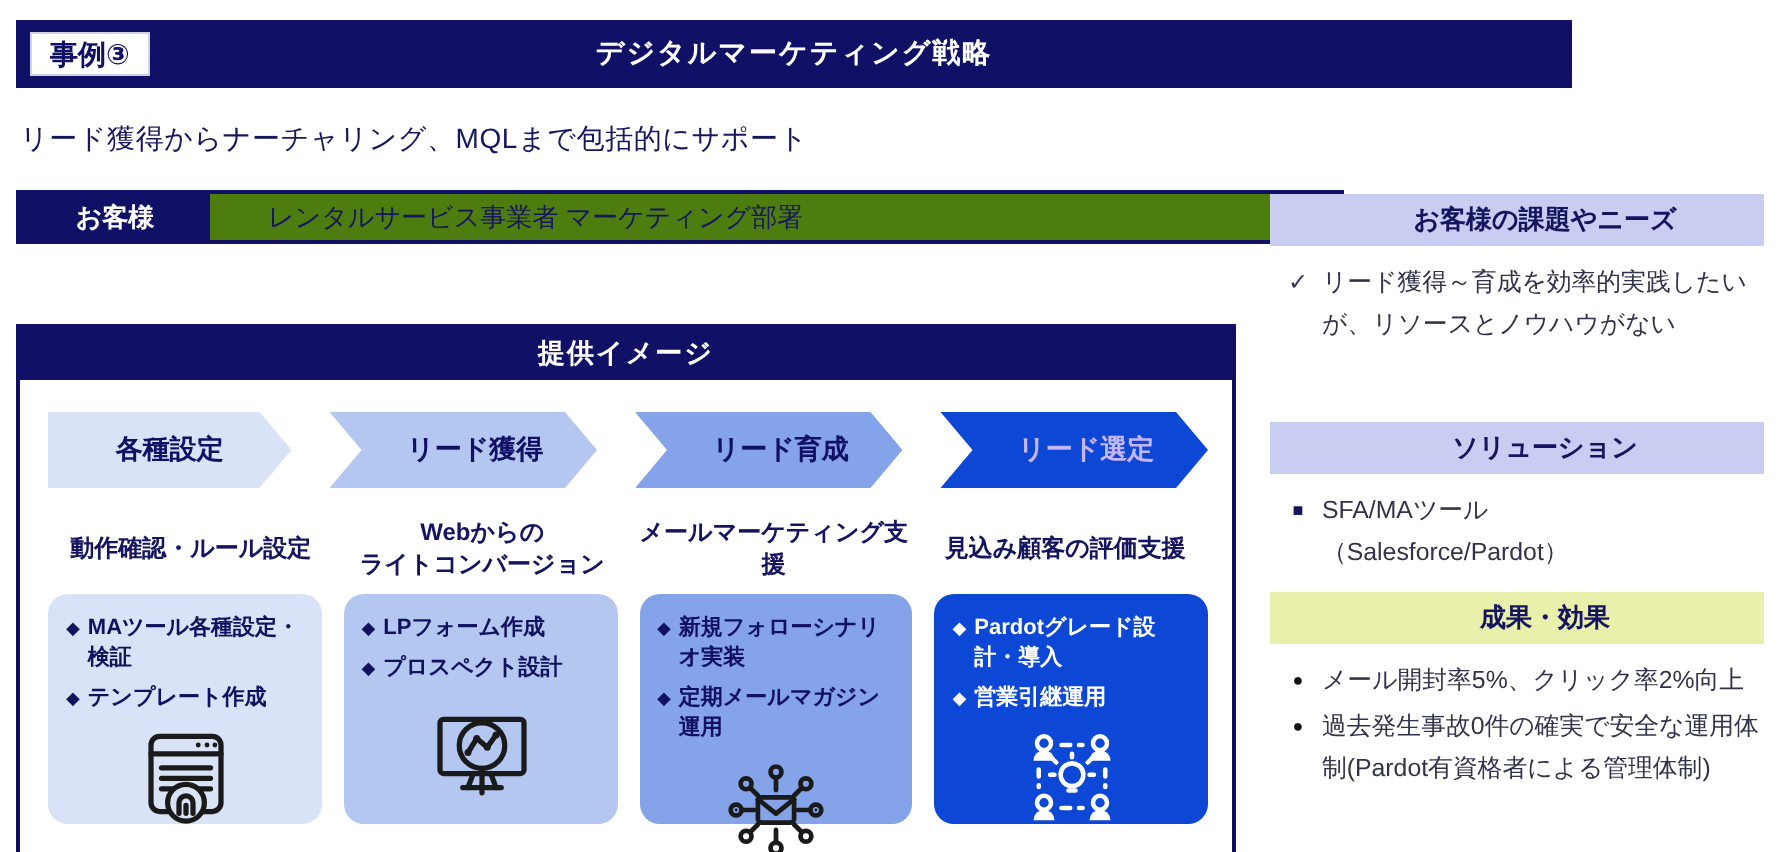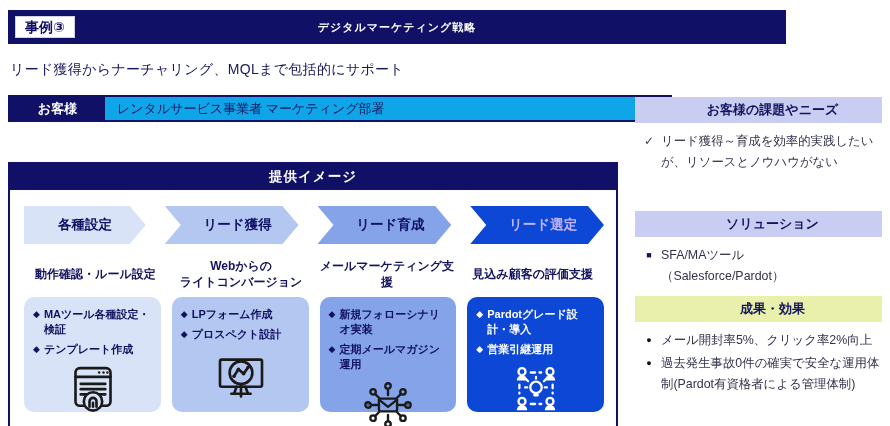--- a/index.html
+++ b/index.html
@@ -2,27 +2,27 @@
 <html style="--navy: #101066; --stage1: #d9e3f8; --stage2: #b3c7f1; --stage3: #84a3e8; --stage4: #0c47d6; --sidebarHeader: #c9cdf2; --resultHeader: #e8f0ac;"><head>
 <meta charset="utf-8">
 <style>
   html,body{margin:0;padding:0;background:#fff;}
   body{font-family:"Liberation Sans","DejaVu Sans",sans-serif;-webkit-font-smoothing:antialiased;}
   #canvas{position:relative;width:890px;height:426px;background:#fff;overflow:hidden;}
 
   
   .top-bar{position:absolute;left:8px;top:10px;width:778px;height:34px;background:var(--navy);display:flex;align-items:center;}
   .case-chip{margin-left:7px;background:#fff;color:var(--navy);font-weight:bold;font-size:14px;padding:3px 10px;line-height:1.2;box-shadow:0 0 0 1px #cfd2e6 inset;}
-  .top-title{position:absolute;left:0;right:0;text-align:center;color:#fff;font-weight:bold;font-size:11px;letter-spacing:1px;}
+  .top-title{position:absolute;left:0;right:0;text-align:center;color:#fff;font-weight:bold;font-size:14px;letter-spacing:1px;}
   .lead-text{position:absolute;left:10px;top:61px;font-size:14px;color:#17175e;font-weight:500;letter-spacing:.3px;}
 
   
-  .customer-row{position:absolute;left:8px;top:95px;width:664px;height:27px;border:2px solid var(--navy);box-sizing:border-box;display:flex;background:#0ea5e9;}
+  .customer-row{position:absolute;left:8px;top:95px;width:664px;height:27px;border:2px solid var(--navy);box-sizing:border-box;display:flex;background:#4d7c0f;}
   .customer-label{width:95px;background:var(--navy);color:#fff;font-weight:bold;font-size:13px;display:flex;align-items:center;justify-content:center;}
-  .customer-value{flex:1;display:flex;align-items:center;padding-left:12px;font-size:13px;color:#17175e;font-weight:500;}
+  .customer-value{flex:1;display:flex;align-items:center;padding-left:29px;font-size:13px;color:#17175e;font-weight:500;}
 
   
   .panel{position:absolute;left:8px;top:130px;width:610px;height:290px;border:2px solid var(--navy);box-sizing:border-box;background:#fff;margin-top:32px;}
   .panel-header{height:26px;background:var(--navy);color:#fff;font-weight:bold;font-size:13.5px;display:flex;align-items:center;justify-content:center;letter-spacing:1px;}
   .panel-body{padding:16px 12px 0 14px;}
 
   .chev-row{display:flex;gap:19px;height:38px;}
   .chev{flex:1;display:flex;align-items:center;justify-content:center;font-weight:bold;font-size:13.5px;color:var(--navy);}
   .chev-first{clip-path:polygon(0 0,calc(100% - 16px) 0,100% 50%,calc(100% - 16px) 100%,0 100%);}
   .chev-mid{clip-path:polygon(0 0,calc(100% - 16px) 0,100% 50%,calc(100% - 16px) 100%,0 100%,16px 50%);padding-left:12px;}

